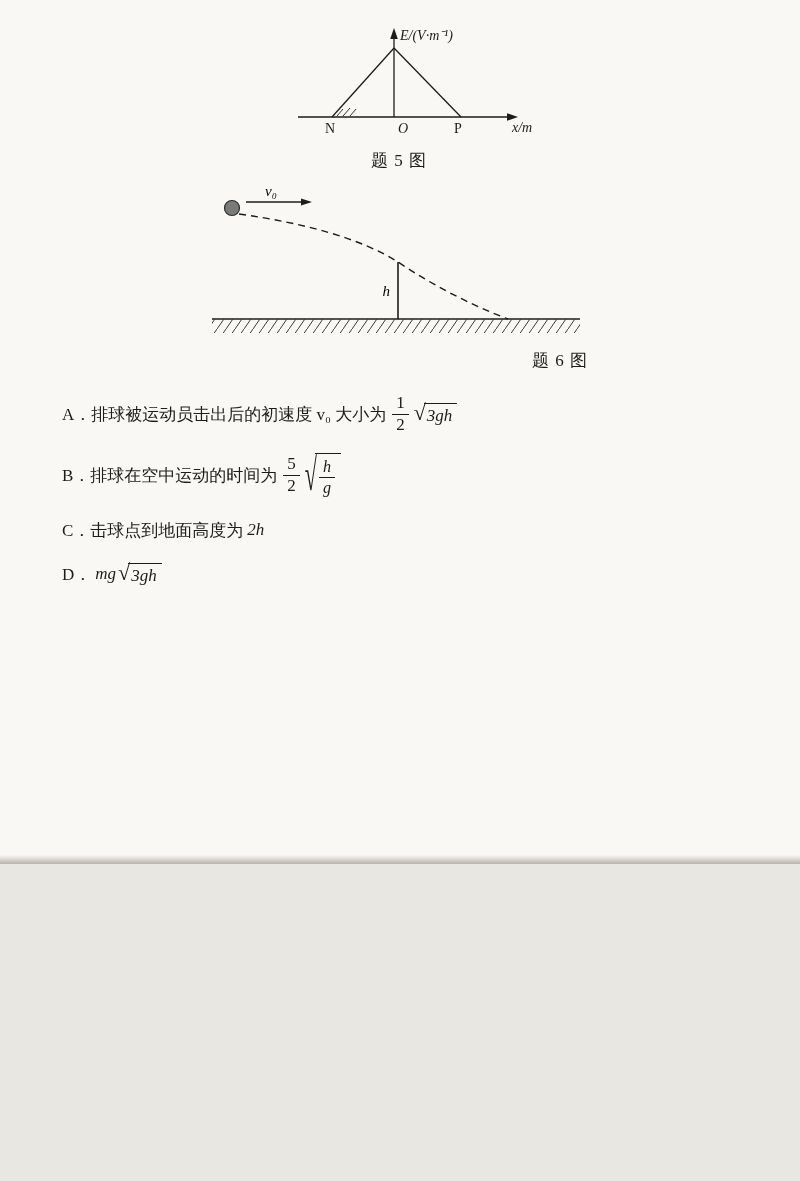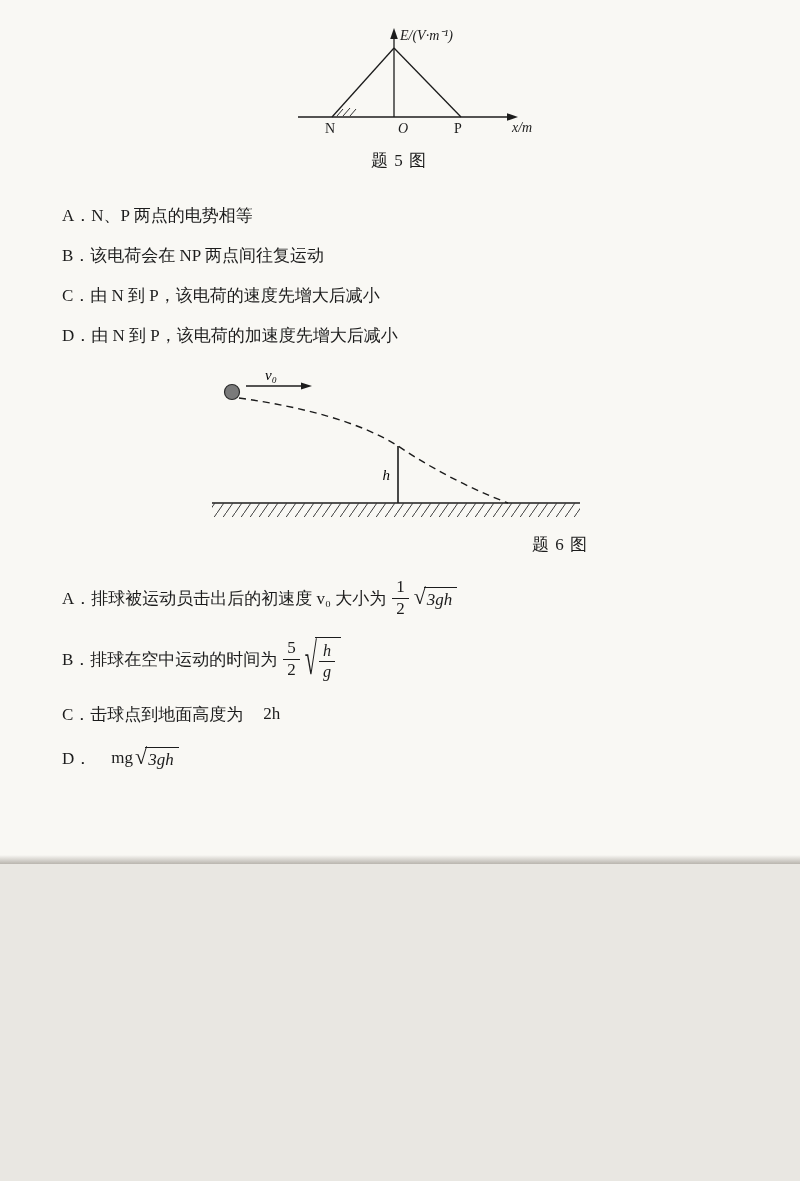--- a/index.html
+++ b/index.html
@@ -31,21 +31,21 @@
   
   .opts5 { margin:24px 0 0 22px; }
   .opts5 .opt { line-height:40px; }
   .opts6 { margin:16px 0 0 22px; }
   .opts6 .opt { display:flex; align-items:center; }
   .opt-a { min-height:52px; }
   .opt-b { min-height:62px; margin-top:4px; }
   .opt-c { min-height:44px; margin-top:2px; }
   .opt-d { min-height:44px; }
   .opt-label { white-space:pre; }
-  .var { margin-left:20px; }
+  .var { font-style:italic; margin-left:4px; }
 
   
   .frac { display:inline-flex; flex-direction:column; align-items:center; line-height:1.2; margin:0 3px 0 6px; }
   .frac .fnum { padding:0 4px; }
   .frac .fden { border-top:1.4px solid #1c1c1c; padding:0 4px; }
   .sqrt { display:inline-flex; align-items:flex-start; margin-left:2px; }
   .sqrt::before { content:"√"; font-size:1.3em; line-height:1; display:inline-block; transform:translateY(-1px); margin-right:-2px; }
   .sqrt .sqrt-body { border-top:1.4px solid #1c1c1c; padding:2px 5px 0 3px; font-style:italic; }
   .sqrt.tall::before { transform:scaleY(2.05) translateY(0); transform-origin:top; }
   .sqrt.tall .sqrt-body { padding-top:3px; }
@@ -82,26 +82,20 @@
           <text x="136" y="20" font-style="italic">E/(V·m⁻¹)</text>
           <text x="248" y="112" font-style="italic">x/m</text>
           <text x="61" y="113">N</text>
           <text x="134" y="113" font-style="italic">O</text>
           <text x="190" y="113">P</text>
         </g>
       </svg>
       <div class="fig-caption">题 5 图</div>
     </div>
 
-    <div class="opts5">
-      <div class="opt"><span class="opt-label">A．</span><span>N、P 两点的电势相等</span></div>
-      <div class="opt"><span class="opt-label">B．</span><span>该电荷会在 NP 两点间往复运动</span></div>
-      <div class="opt"><span class="opt-label">C．</span><span>由 N 到 P，该电荷的速度先增大后减小</span></div>
-      <div class="opt"><span class="opt-label">D．</span><span>由 N 到 P，该电荷的加速度先增大后减小</span></div>
-    </div>
 
 
     <div class="fig6-wrap">
       <svg width="380" height="150" viewBox="0 0 380 150">
         <defs>
           <pattern id="hatch" width="9" height="13" patternUnits="userSpaceOnUse">
             <line x1="0" y1="13" x2="9" y2="0" stroke="#3a3a3a" stroke-width="1"></line>
           </pattern>
         </defs>
         <circle cx="24" cy="22" r="7.5" fill="#7a7a7a" stroke="#2a2a2a" stroke-width="1.2"></circle>

